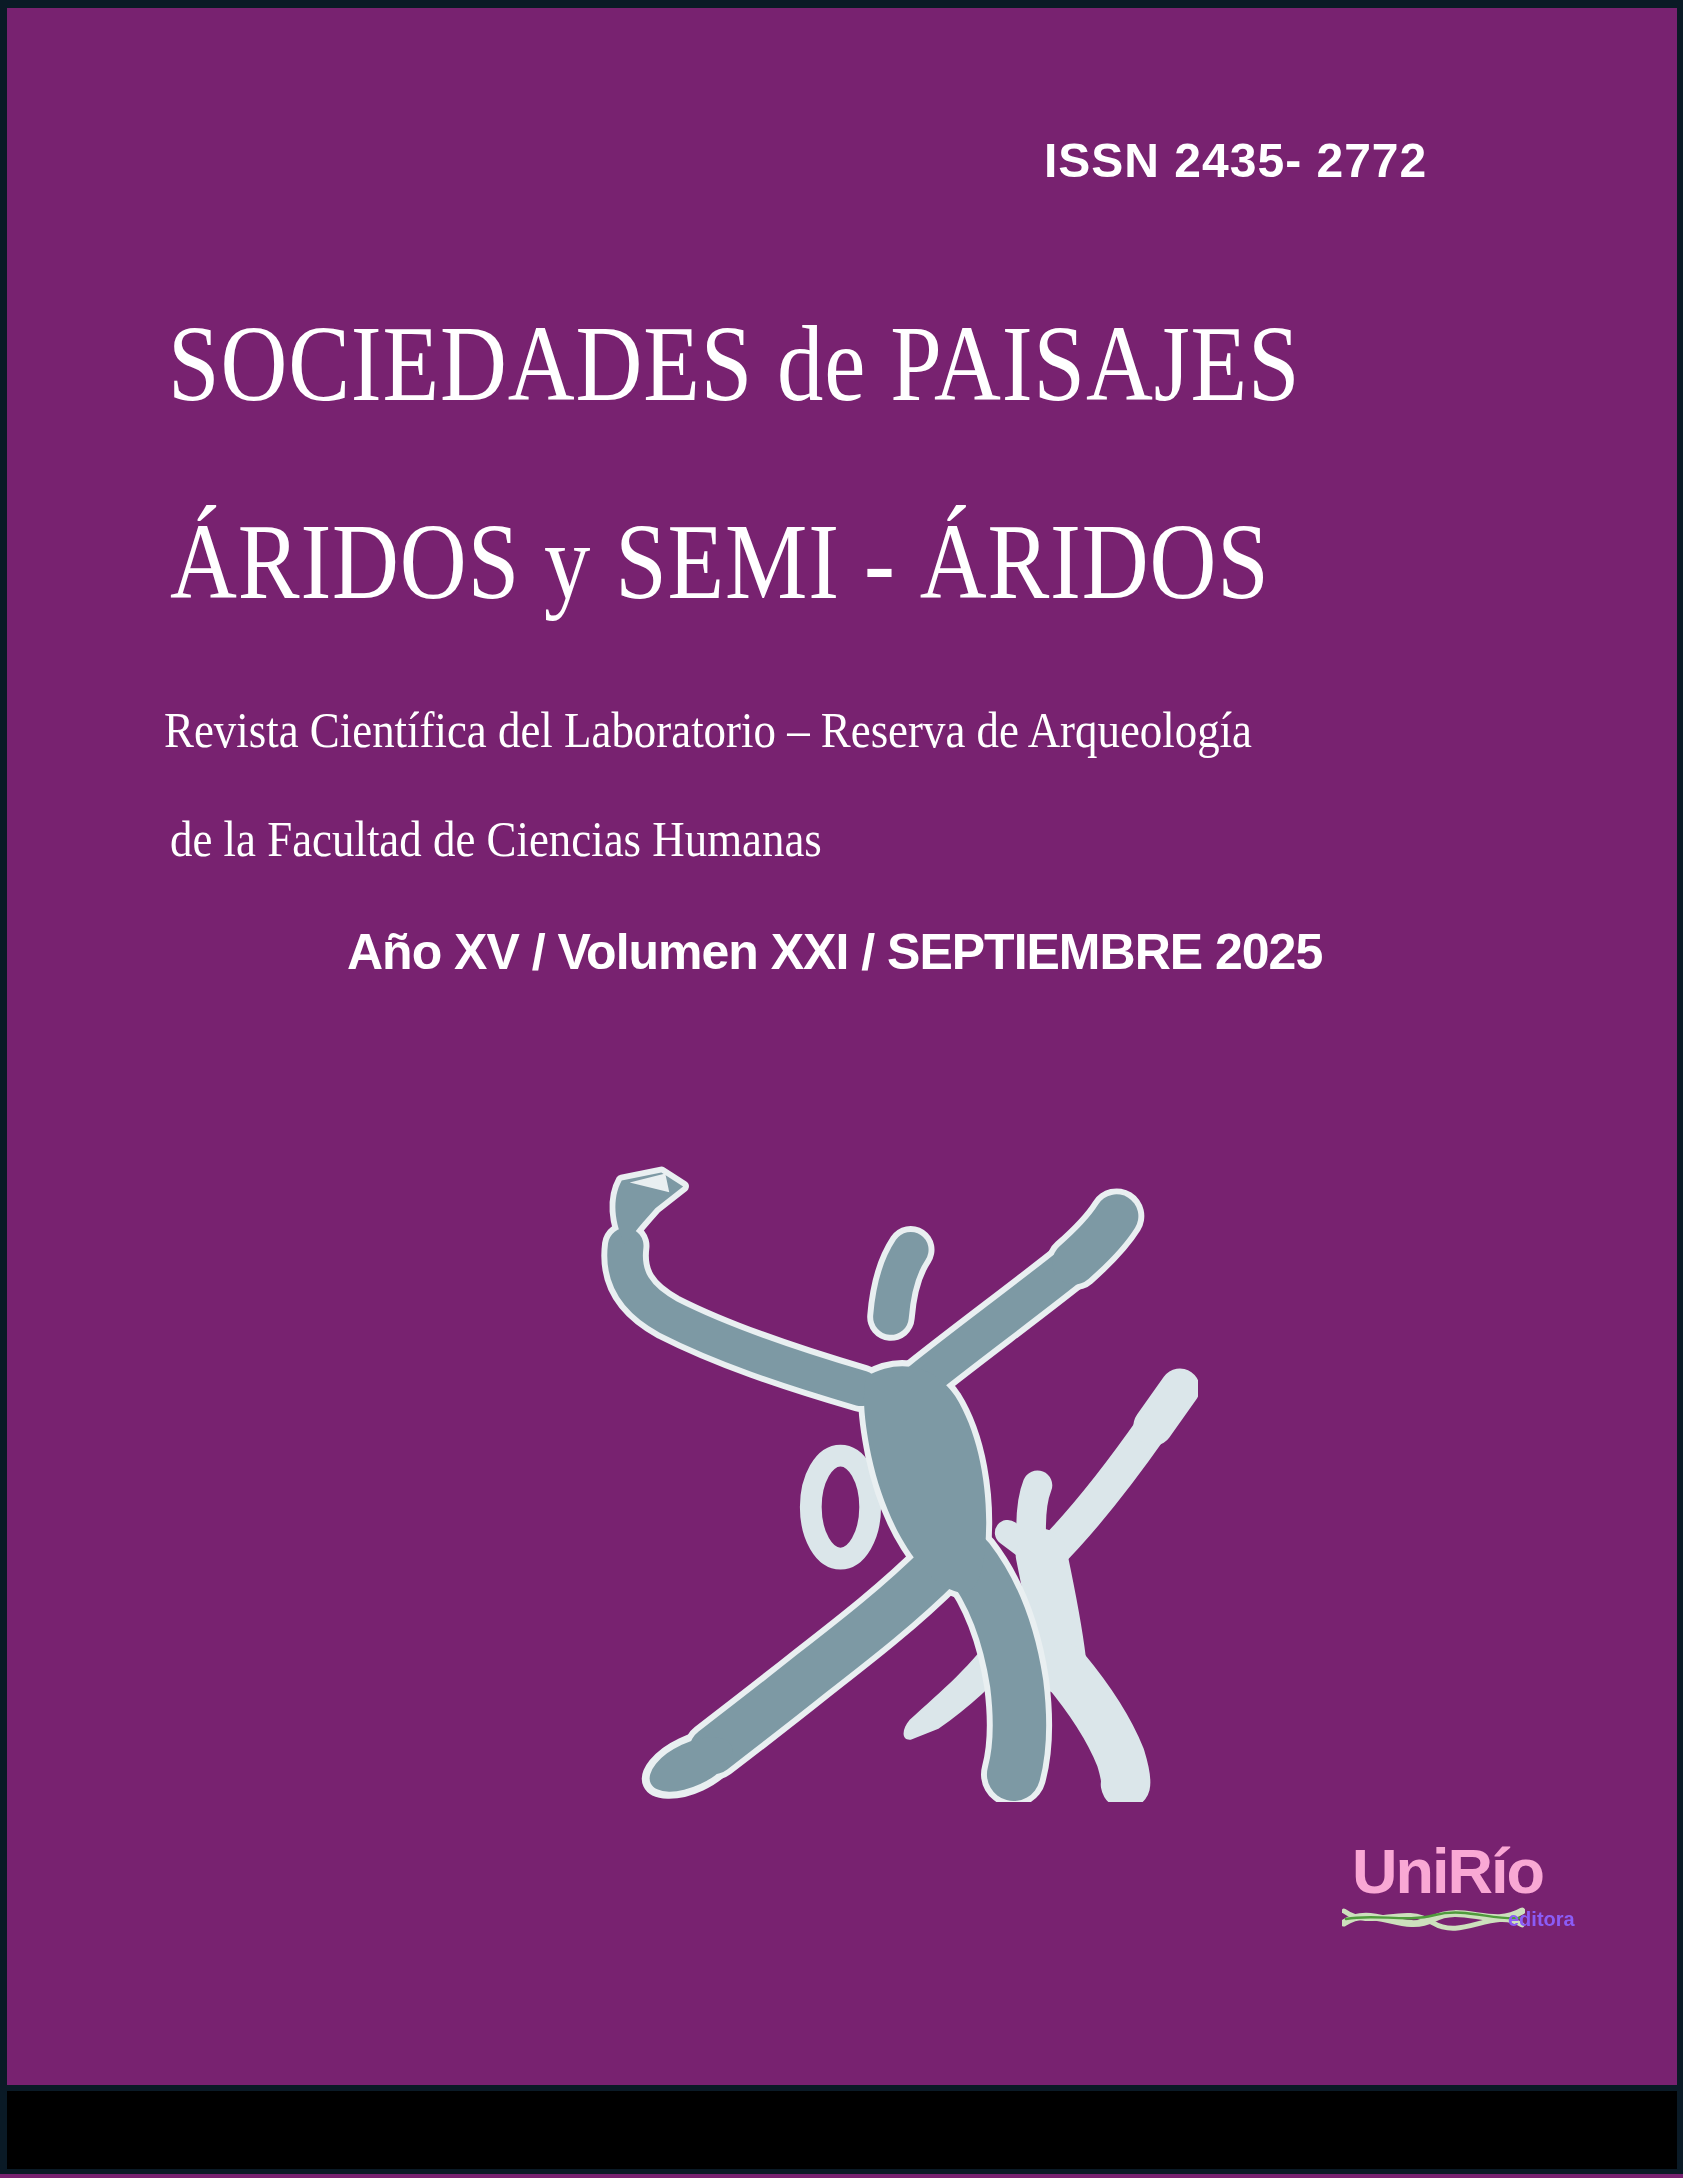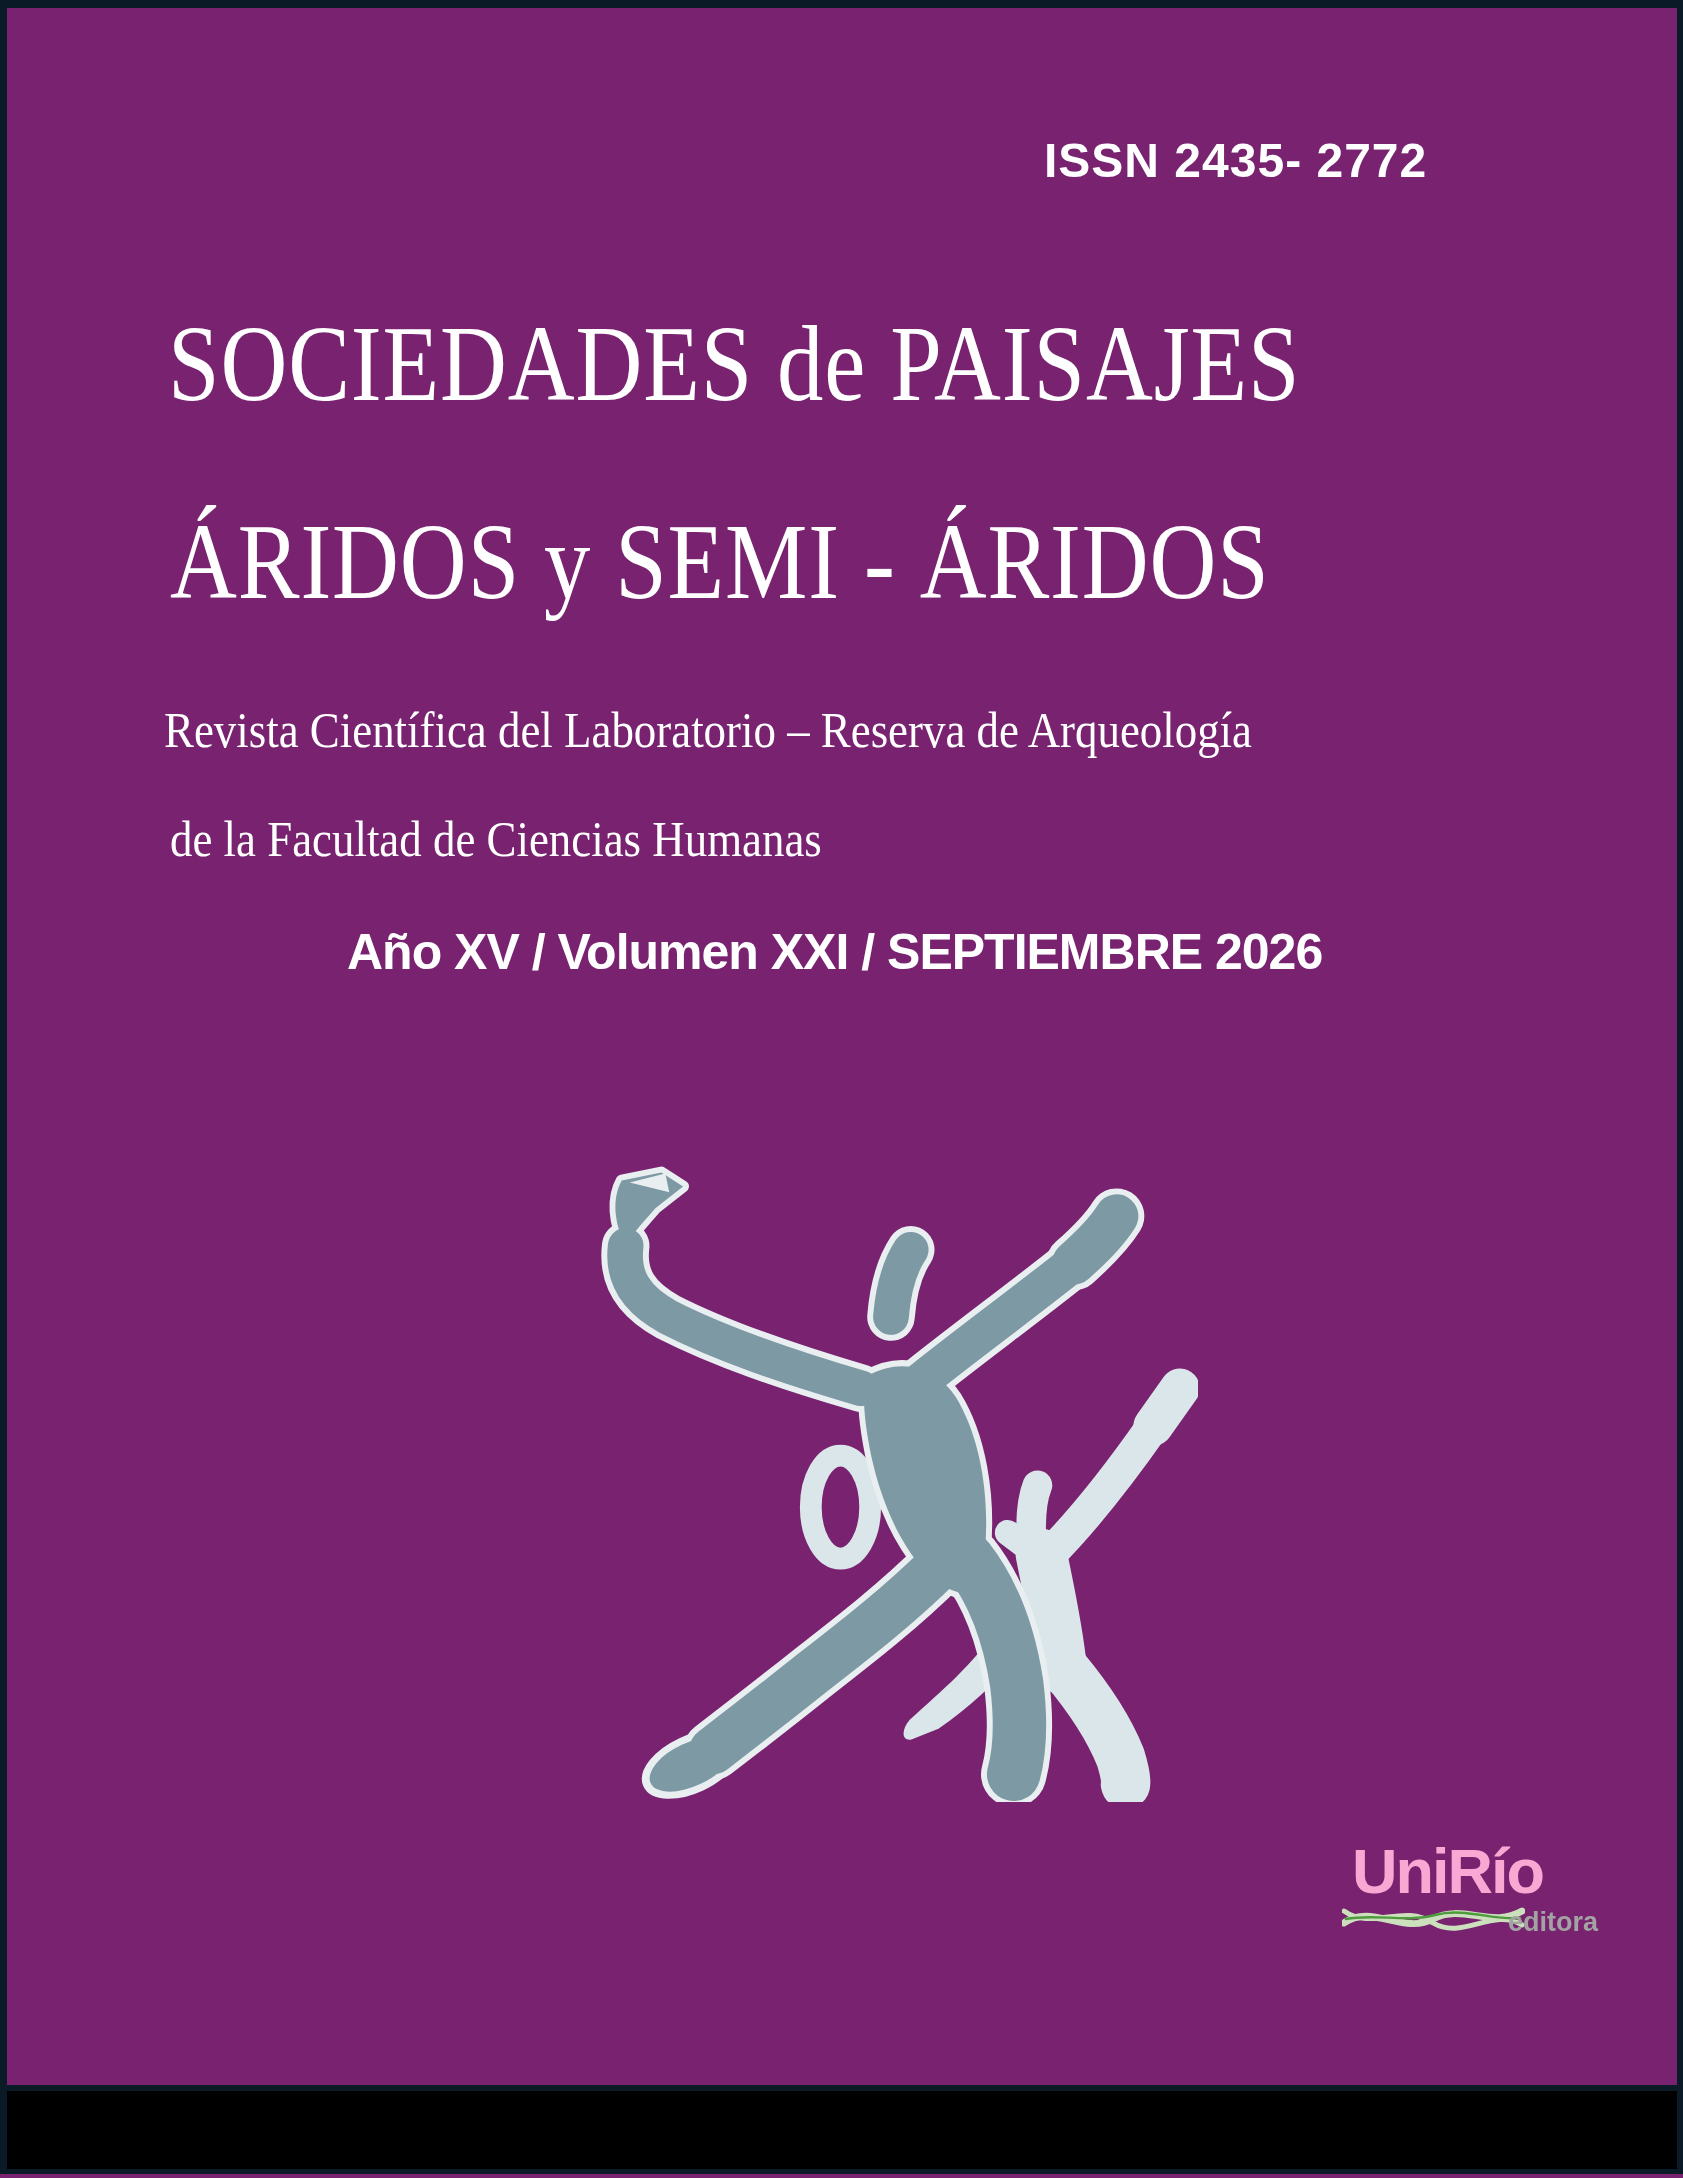--- a/index.html
+++ b/index.html
@@ -51,40 +51,40 @@
   }
   .logo{position:absolute;left:1342px;top:1834px;width:248px;height:119px;}
   .logo-text{
     position:absolute;left:10px;top:6px;
     color:#f9a8d4;font-size:63px;font-weight:bold;letter-spacing:-2px;
     white-space:nowrap;line-height:1;
   }
   .logo-waves{position:absolute;left:0;top:59px;}
   .editora{
     position:absolute;left:166px;top:75px;
-    color:#a3a3a3;font-size:27px;font-weight:bold;white-space:nowrap;line-height:1;
+    color:#8b5cf6;font-size:20px;font-weight:bold;white-space:nowrap;line-height:1;
   }
 </style>
 </head>
 <body>
 
 <div class="cover">
 
   
 </div>
 
 <div class="txt issn">ISSN 2435- 2772</div>
 
 <div class="txt title-line title1">SOCIEDADES de PAISAJES</div>
 <div class="txt title-line title2">ÁRIDOS y SEMI - ÁRIDOS</div>
 
 <div class="txt sub-line sub1">Revista Científica del Laboratorio – Reserva de Arqueología</div>
 <div class="txt sub-line sub2">de la Facultad de Ciencias Humanas</div>
 
-<div class="txt edition">Año XV / Volumen XXI / SEPTIEMBRE 2026</div>
+<div class="txt edition">Año XV / Volumen XXI / SEPTIEMBRE 2025</div>
 
 <svg class="artwork" viewBox="0 0 630 680" xmlns="http://www.w3.org/2000/svg">
 
   <g fill="none" stroke="#dbe6ea" stroke-linecap="round" stroke-linejoin="round">
 
     <ellipse cx="269" cy="382" rx="30" ry="52" stroke-width="22"></ellipse>
 
     <path d="M462,418 Q460,380 468,360" stroke-width="30"></path>
 
     <path d="M470,432 L438,408" stroke-width="26"></path>

